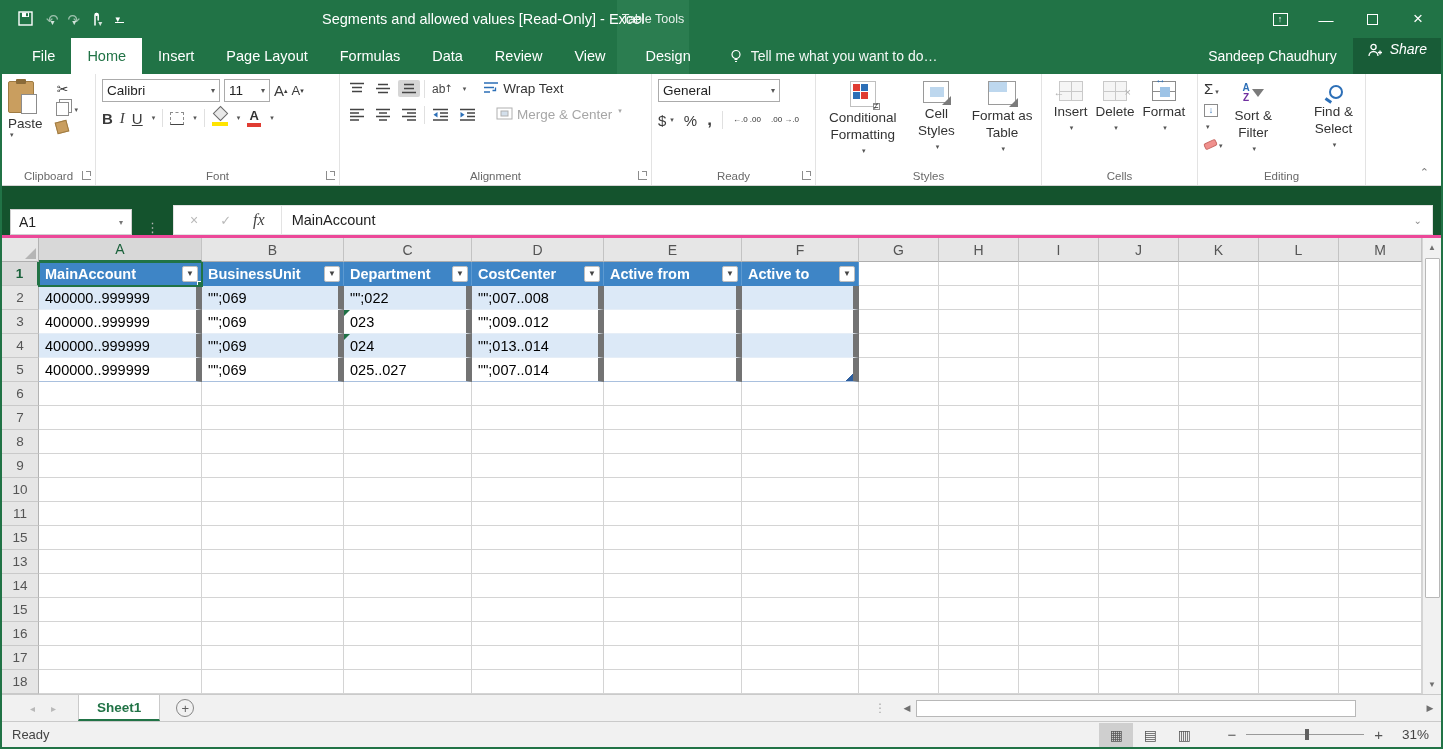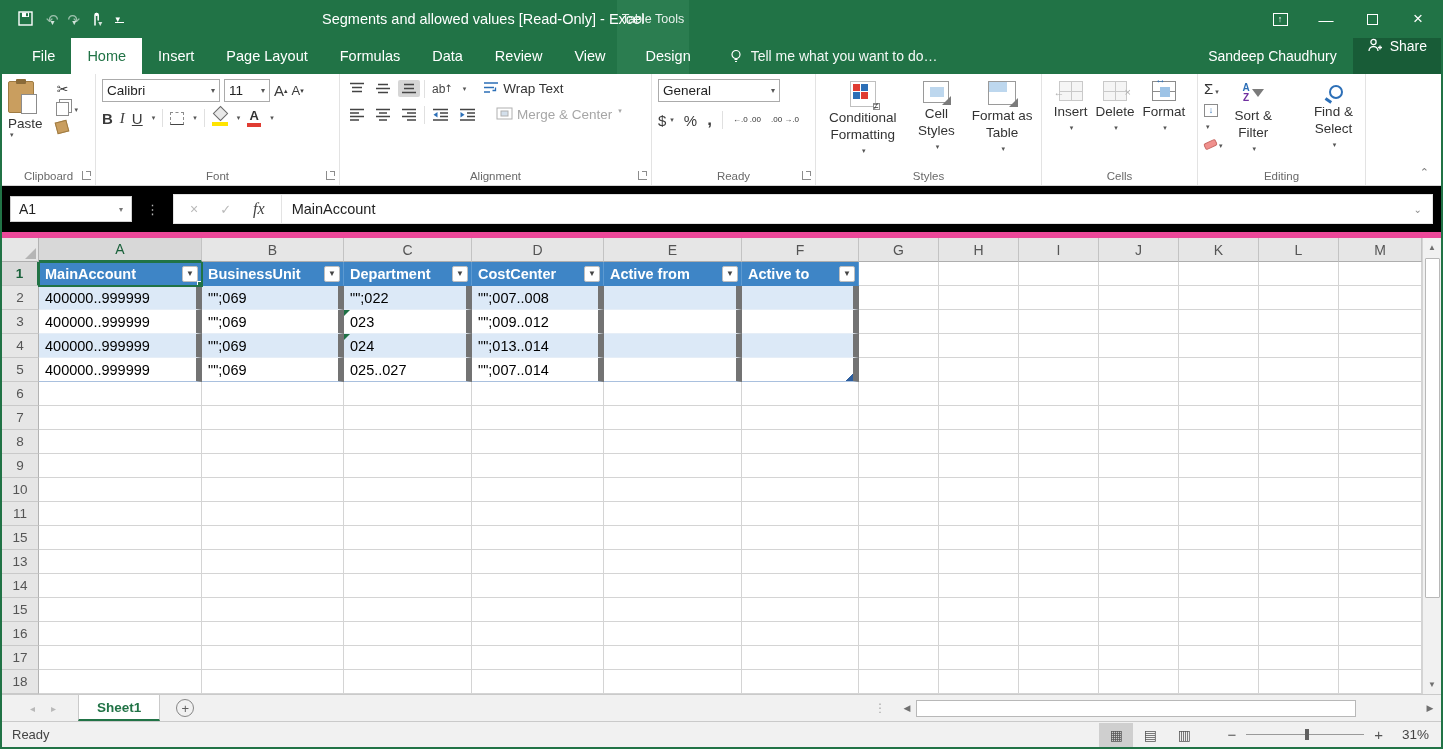--- a/index.html
+++ b/index.html
@@ -24,21 +24,21 @@
   .maxi { width:11px; height:11px; border:1.5px solid #fff; display:inline-block; }
   .ribbon-disp { width:15px; height:13px; border:1.5px solid #fff; display:flex; align-items:center; justify-content:center; font-size:9px; }
 
   .tabrow { height:36px; display:flex; align-items:stretch; padding-left:14px; position:relative; z-index:1; }
   .rtab { padding:0 16px; display:flex; align-items:center; font-size:14.5px; color:#fff; white-space:nowrap; }
   .rtab.active { background:#fff; color:#217346; }
   .tellme { display:flex; align-items:center; gap:8px; margin-left:22px; color:rgba(255,255,255,.95); font-size:14px; white-space:nowrap; }
   .bulb { width:14px; height:14px; }
   .tab-right { margin-left:auto; display:flex; align-items:stretch; }
   .username { display:flex; align-items:center; font-size:14px; padding-right:16px; white-space:nowrap; }
-  .share-btn { background:#185c37; display:flex; align-items:flex-start; gap:7px; padding:0 14px; font-size:14px; }
+  .share-btn { background:#185c37; display:flex; align-items:flex-end; gap:7px; padding:17px 14px; font-size:14px;font-style:italic; }
 
   
   .ribbon { background:#fff; flex:0 0 112px; display:flex; border-bottom:1px solid #d5d5d5; position:relative; }
   .group { position:relative; border-right:1px solid #e3e3e3; padding:5px 6px 20px 6px; flex:0 0 auto; }
   .group-label { position:absolute; bottom:3px; left:0; right:0; text-align:center; font-size:11.5px; color:#696969; }
   .dlg { position:absolute; right:4px; bottom:5px; width:9px; height:9px; border-left:1px solid #8c8c8c; border-bottom:1px solid #8c8c8c; }
   .dlg::after { content:''; position:absolute; right:0px; top:0px; width:4px; height:4px; border-top:1px solid #8c8c8c; border-right:1px solid #8c8c8c; }
   .ribbon .rows2 { display:flex; flex-direction:column; gap:7px; }
   .ibtn { display:inline-flex; align-items:center; justify-content:center; color:#3b3b3b; }
   .tiny-dd { font-size:7px; color:#555; margin-left:2px; }
@@ -103,21 +103,21 @@
   .eraser { width:13px; height:7px; background:#f0908d; border:1px solid #c96b66; border-radius:2px; transform:rotate(-25deg); }
   .az-ic { display:flex; align-items:center; font-size:10px; font-weight:bold; line-height:1; }
   .az-ic .a { color:#2c6fb7; } .az-ic .z { color:#7030a0; }
   .funnel { width:0; height:0; border-left:6px solid transparent; border-right:6px solid transparent; border-top:8px solid #7b7b7b; margin-left:2px; }
   .mag { position:relative; width:16px; height:16px; }
   .mag::before { content:''; position:absolute; left:4px; top:0; width:10px; height:10px; border:2px solid #2c6fb7; border-radius:50%; }
   .mag::after { content:''; position:absolute; left:0; bottom:0; width:7px; height:2.5px; background:#2c6fb7; transform:rotate(35deg); }
   .collapse-chevron { position:absolute; right:12px; bottom:6px; color:#7b7b7b; font-size:11px; }
 
   
-  .fbar { flex:0 0 52px; background:#000000; display:flex; align-items:center; padding:0 8px; gap:0; border-bottom:6px solid #ec4899; }
+  .fbar { flex:0 0 52px; background:#14532d; display:flex; align-items:flex-end; padding:0 8px; gap:0; border-bottom:3px solid #ec4899; }
   .namebox { width:122px; height:26px; background:#fff; border:1px solid #d0d0d0; display:flex; align-items:center; padding:0 8px; font-size:14px; color:#222; }
   .namebox .dd { margin-left:auto; font-size:8px; color:#777; }
   .fdots { color:#b5b5b5; font-size:13px; padding:0 14px; }
   .fbtns { display:flex; align-items:center; gap:22px; background:#fff; border:1px solid #e3e3e3; height:30px; padding:0 16px; }
   .fx { font-family:"Liberation Serif", serif; font-style:italic; font-size:16px; color:#444; }
   .fmla { flex:1; height:30px; background:#fff; border:1px solid #e3e3e3; border-left:none; display:flex; align-items:center; padding:0 10px; font-size:14.5px; color:#222; }
   .fmla .dd { margin-left:auto; color:#8c8c8c; font-size:10px; }
 
   
   .gridwrap { flex:1; display:flex; background:#fff; min-height:0; }

